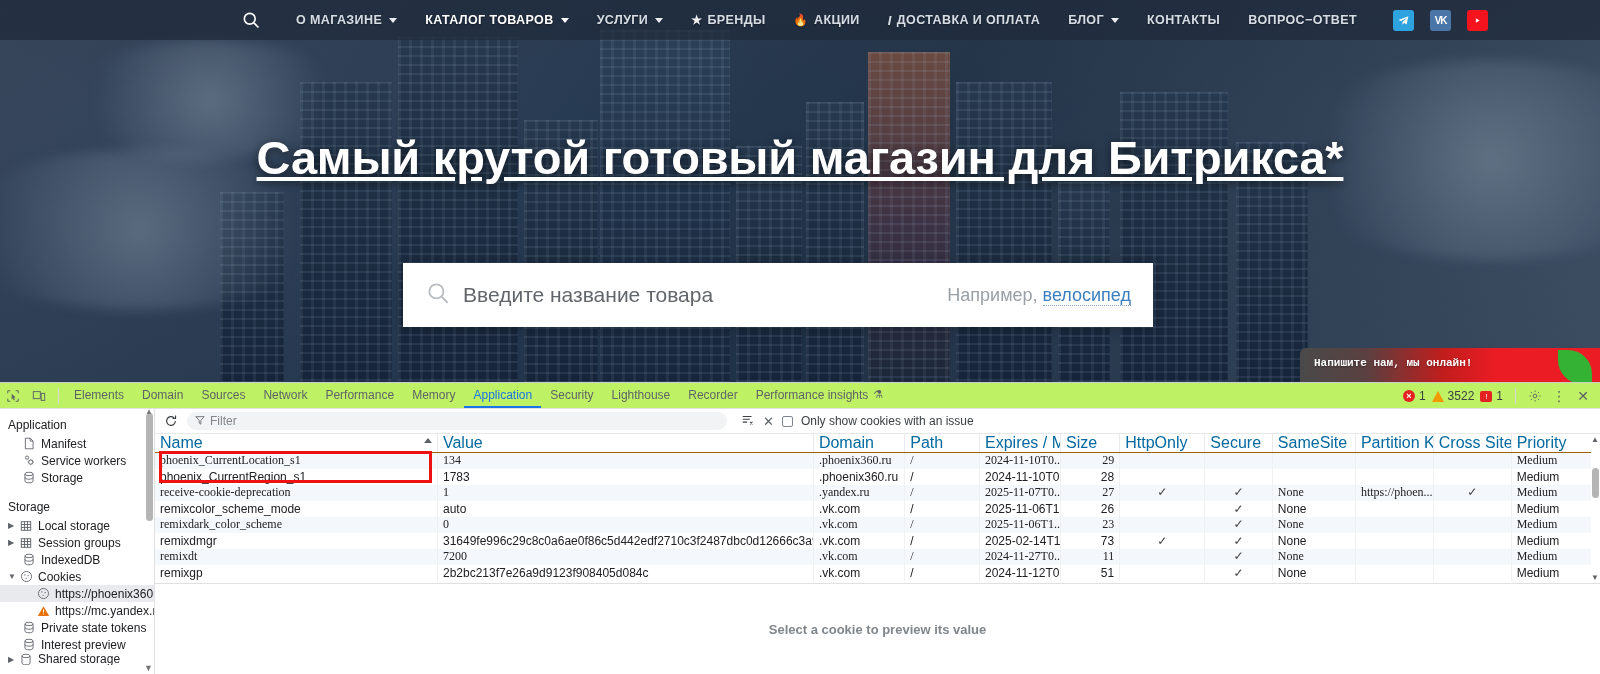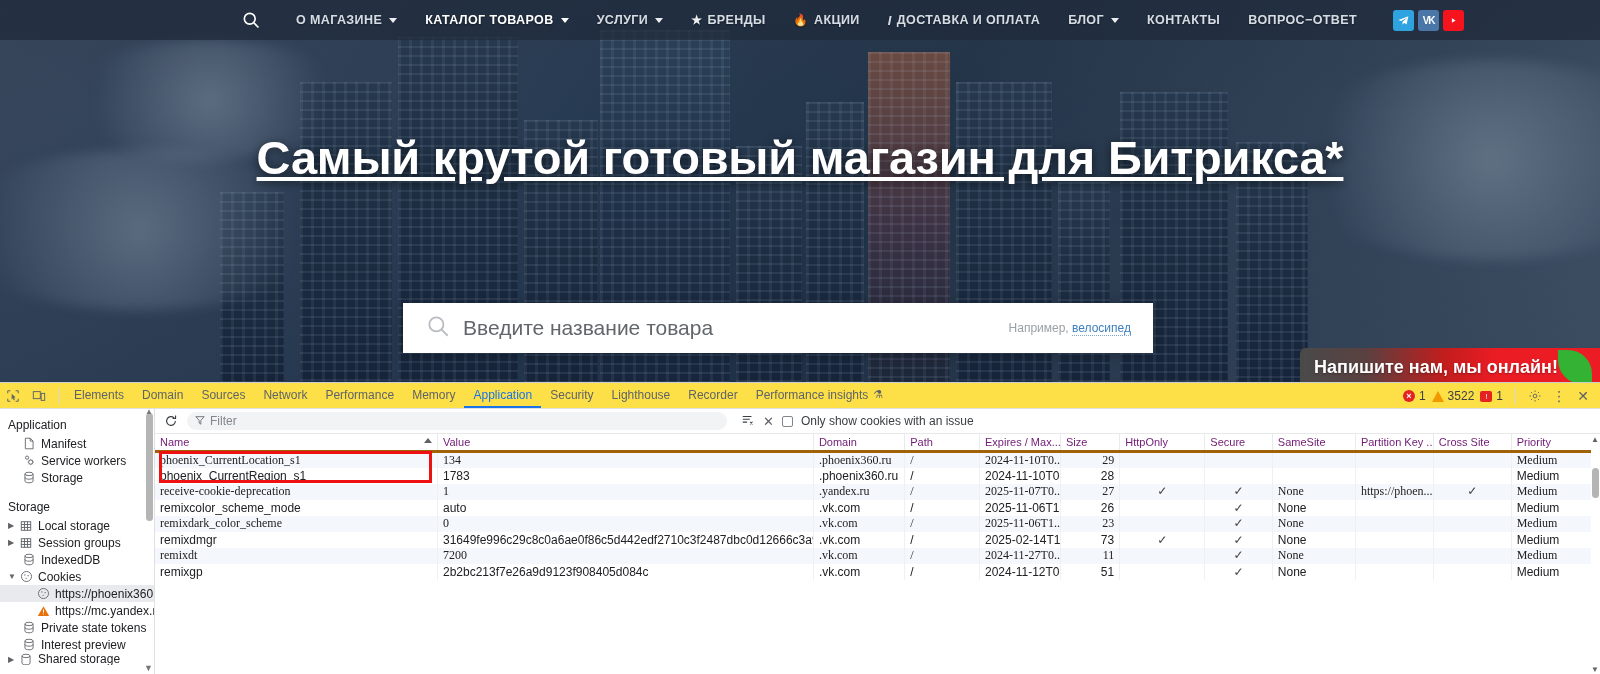--- a/index.html
+++ b/index.html
@@ -61,21 +61,21 @@
     text-shadow: 0 1px 2px rgba(0,0,0,.45);
   }
   .nav-item.dim { color: #e6ebf1; font-weight: 700; opacity:.92;}
   .caret {
     width:0;height:0;border-left:4px solid transparent;border-right:4px solid transparent;
     border-top:5px solid #fff; display:inline-block; margin-left:2px;
   }
   .star { color:#fff; font-size: 12px; }
   .flame { color:#fff; font-size: 12px; }
   .infoi { font-style: italic; font-weight: 700; font-size: 13px; }
-  .socials { display:flex; gap:4px; margin-left: 22px; }
+  .socials { display:flex; gap:16px; margin-left: 22px; }
   .soc { width:21px;height:21px;border-radius:3px;display:flex;align-items:center;justify-content:center;cursor:pointer;}
   .soc.tg{background:#2ea3e0;} .soc.vk{background:#4a76a8;} .soc.yt{background:#f5141e;}
   .soc svg{display:block;}
 
   .hero-title {
     position: absolute; top: 130px; left: 0; width: 100%;
     text-align: center; color: #fff; font-size: 47px; font-weight: 800;
     letter-spacing: -0.2px;
     text-shadow: 0 2px 10px rgba(0,0,0,.55);
     z-index: 6;
@@ -83,60 +83,60 @@
   }
   .hero-sub {
     position: absolute; top: 200px; left: 0; width: 100%;
     text-align: center; color: #edf1f5; font-size: 15px; font-weight: 400;
     text-shadow: 0 1px 6px rgba(0,0,0,.6);
     z-index: 6;
   }
   .hero-sub .caretbar { border-left:1px solid #edf1f5; margin-left:1px; }
 
   .searchbox {
-    position: absolute; left: 403px; top: 263px; width: 750px; height: 50px;
+    position: absolute; left: 403px; top: 263px; width: 750px; height: 64px;
     background: #fff; display: flex; align-items: center;
     box-shadow: 0 2px 14px rgba(0,0,0,.22);
     z-index: 7;
-    margin-top: 40px;
   }
   .sb-icon { margin-left: 22px; margin-right: 12px; }
   .sb-placeholder { color: #62666b; font-size: 21px; flex: 1; }
-  .sb-hint { color:#9aa0a6; font-size: 12px; margin-right: 22px; white-space:nowrap;}
+  .sb-hint { color:#9aa0a6; font-size: 18px; margin-right: 22px; white-space:nowrap;}
   .sb-hint a { color:#3c7fbf; text-decoration: none; border-bottom:1px dotted #7fa8cf; cursor:pointer;}
 
   .chatwidget {
     position: absolute; right: 0px; bottom: 0px; width: 300px; height: 34px;
     z-index: 9; overflow:hidden;
   }
   .chatwidget-inner{
     position:absolute; inset:0;
     background: linear-gradient(90deg, #4a4a4a 0%, #5a4040 22%, #c21d1d 48%, #ec1c24 66%, #ec1c24 100%);
     border-radius: 6px 0 0 0;
   }
   .chat-leaf{
     position:absolute; right:8px; top:2px; width:34px; height:34px;
     background: #34b233;
     border-radius: 0 70% 0 70%;
   }
   .chat-text{
-    position:absolute; left:14px; top:9px; color:#fff; font-size:18px; font-weight:700;
+    position:absolute; left:14px; top:9px; color:#fff; font-size:11px; font-weight:700;
     text-shadow:0 1px 2px rgba(0,0,0,.35);
+    font-family:Liberation Mono, monospace;
   }
 
   
   .devtools {
     position: absolute; left: 0; top: 382px; width: 1600px; height: 292px;
     background: #fff; border-top: 1px solid #cacdd1;
     font-family: "Liberation Sans", sans-serif;
     font-size: 12px; color: #202124;
   }
   .dt-tabbar {
     height: 26px; display:flex; align-items:center;
-    border-bottom: 1px solid #e0e0e0; background:#fde047;
+    border-bottom: 1px solid #e0e0e0; background:#bef264;
     position: relative;
   }
   .dt-toolicon { width:26px; height:24px; display:flex;align-items:center;justify-content:center; cursor:pointer;}
   .dt-sep { width:1px; height:16px; background:#d8d8d8; margin: 0 6px; }
   .dt-tab {
     padding: 0 9px; height:25px; display:flex; align-items:center;
     color:#5f6368; font-size:12px; cursor:pointer; white-space:nowrap;
     border-bottom: 2px solid transparent;
   }
   .dt-tab.active { color:#1a73e8; border-bottom-color:#1a73e8; }
@@ -185,23 +185,23 @@
     display:flex; align-items:center; padding: 0 8px; gap:5px; color:#80868b; font-size:12px;
     cursor: text;
   }
   .ck-tools { display:flex; align-items:center; gap:8px; margin-left: 8px;}
   .ck-chk { width:11px;height:11px;border:1px solid #80868b;border-radius:2px;display:inline-block;}
   .ck-chklabel { font-size:12px; color:#3c4043; }
 
   .ck-tablewrap { flex:1; overflow:hidden; position:relative; background:#fff; }
   table.ck { border-collapse: collapse; width:100%; table-layout: fixed; font-size: 12px;}
   table.ck th {
-    font-weight: 400; text-align:left; color:#701a75; background:#fff;
-    border-right:1px solid #e8eaed; border-bottom:3px solid #a16207;
-    height:17px; padding: 0 5px; font-size:11px; position:relative; white-space:nowrap; overflow:hidden;
+    font-weight: 400; text-align:left; color:#0369a1; background:#fff;
+    border-right:1px solid #e8eaed; border-bottom:1px solid #a16207;
+    height:17px; padding: 0 5px; font-size:16px; position:relative; white-space:nowrap; overflow:hidden;
   }
   table.ck th.num { text-align: left; }
   table.ck td {
     border-right:1px solid #eef0f2; height:16px; padding: 0 5px;
     white-space:nowrap; overflow:hidden; text-overflow: clip; color:#202124;
   }
   table.ck tr.alt td { background:#f4f7fb;font-family:Liberation Serif, serif; }
   table.ck td.num { text-align:right; }
   table.ck td.ctr { text-align:center; color:#444; }
   .sortarrow { position:absolute; right:5px; top:4px; width:0;height:0;
@@ -732,15 +732,18 @@
 
         <div class="redbox"></div>
 
         <div class="tbl-scroll">
           <div class="up">▲</div>
           <div class="thumb"></div>
           <div class="dn">▼</div>
         </div>
       </div>
 
+      <div class="ck-preview">
+        <span>Select a cookie to preview its value</span>
+      </div>
     </div>
   </div>
 </div>
 
 </body></html>

